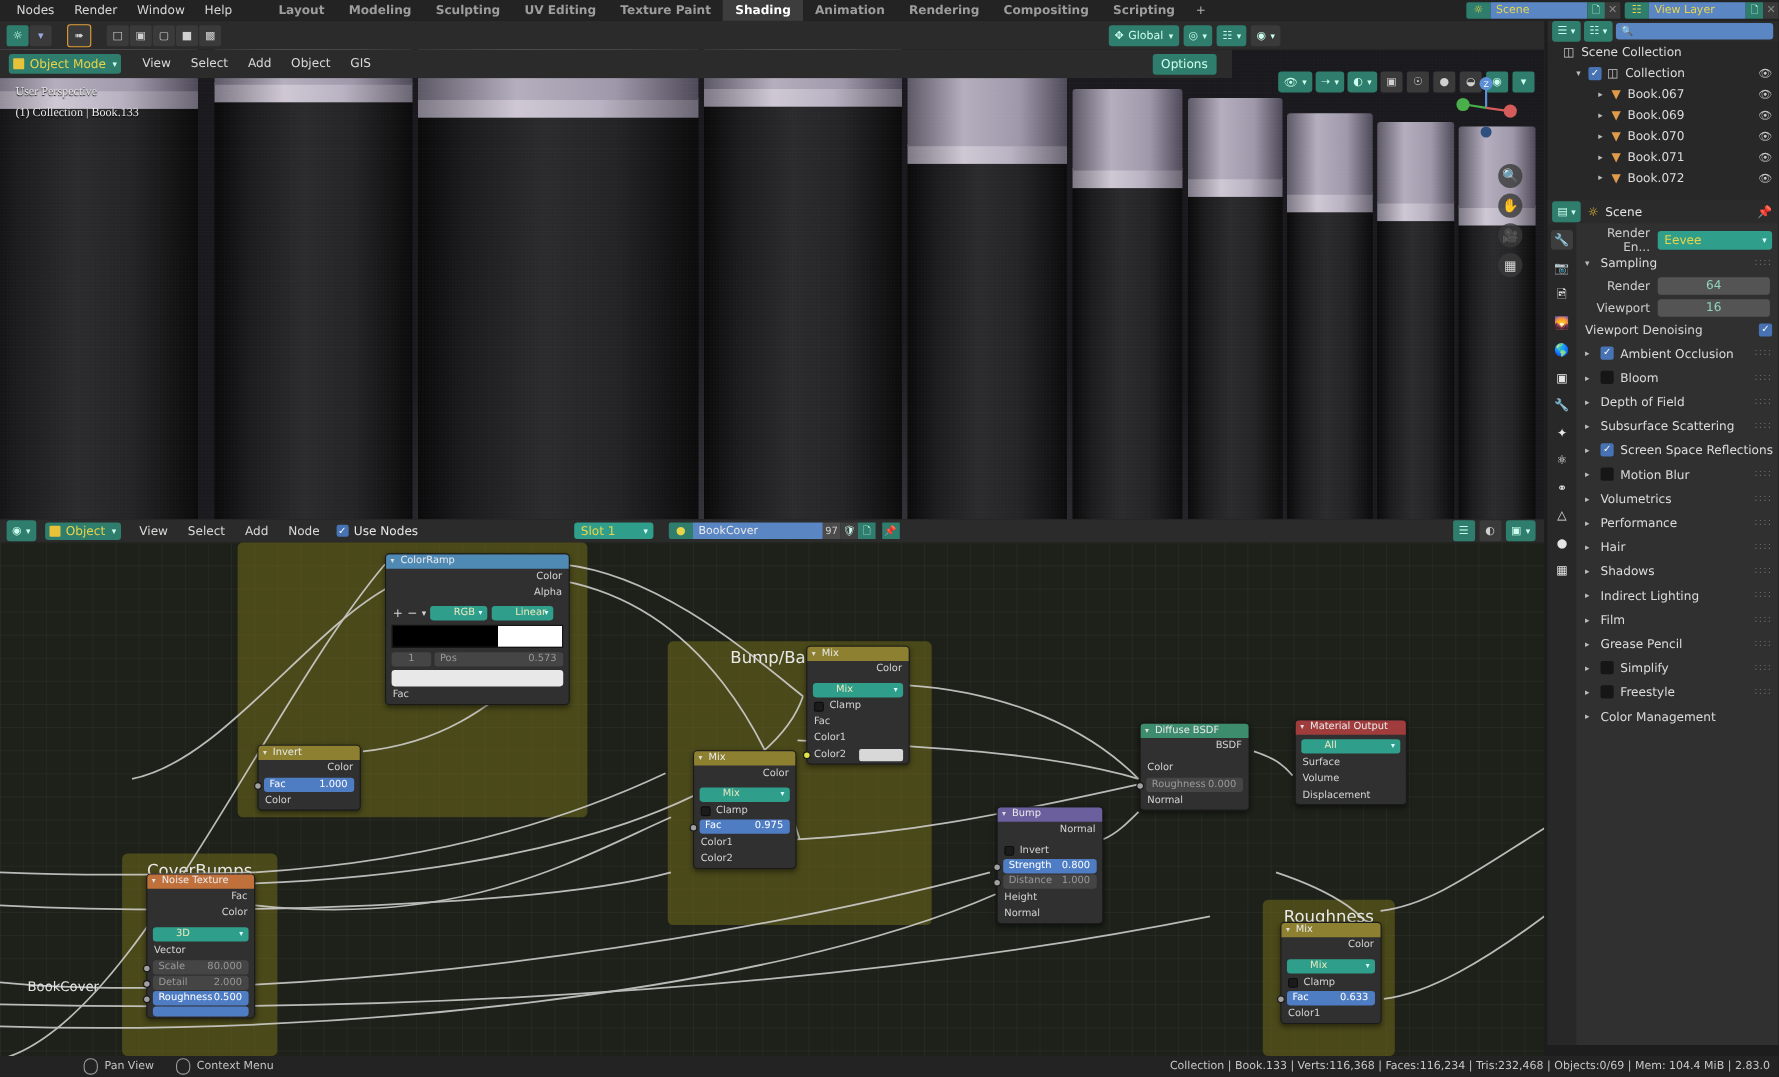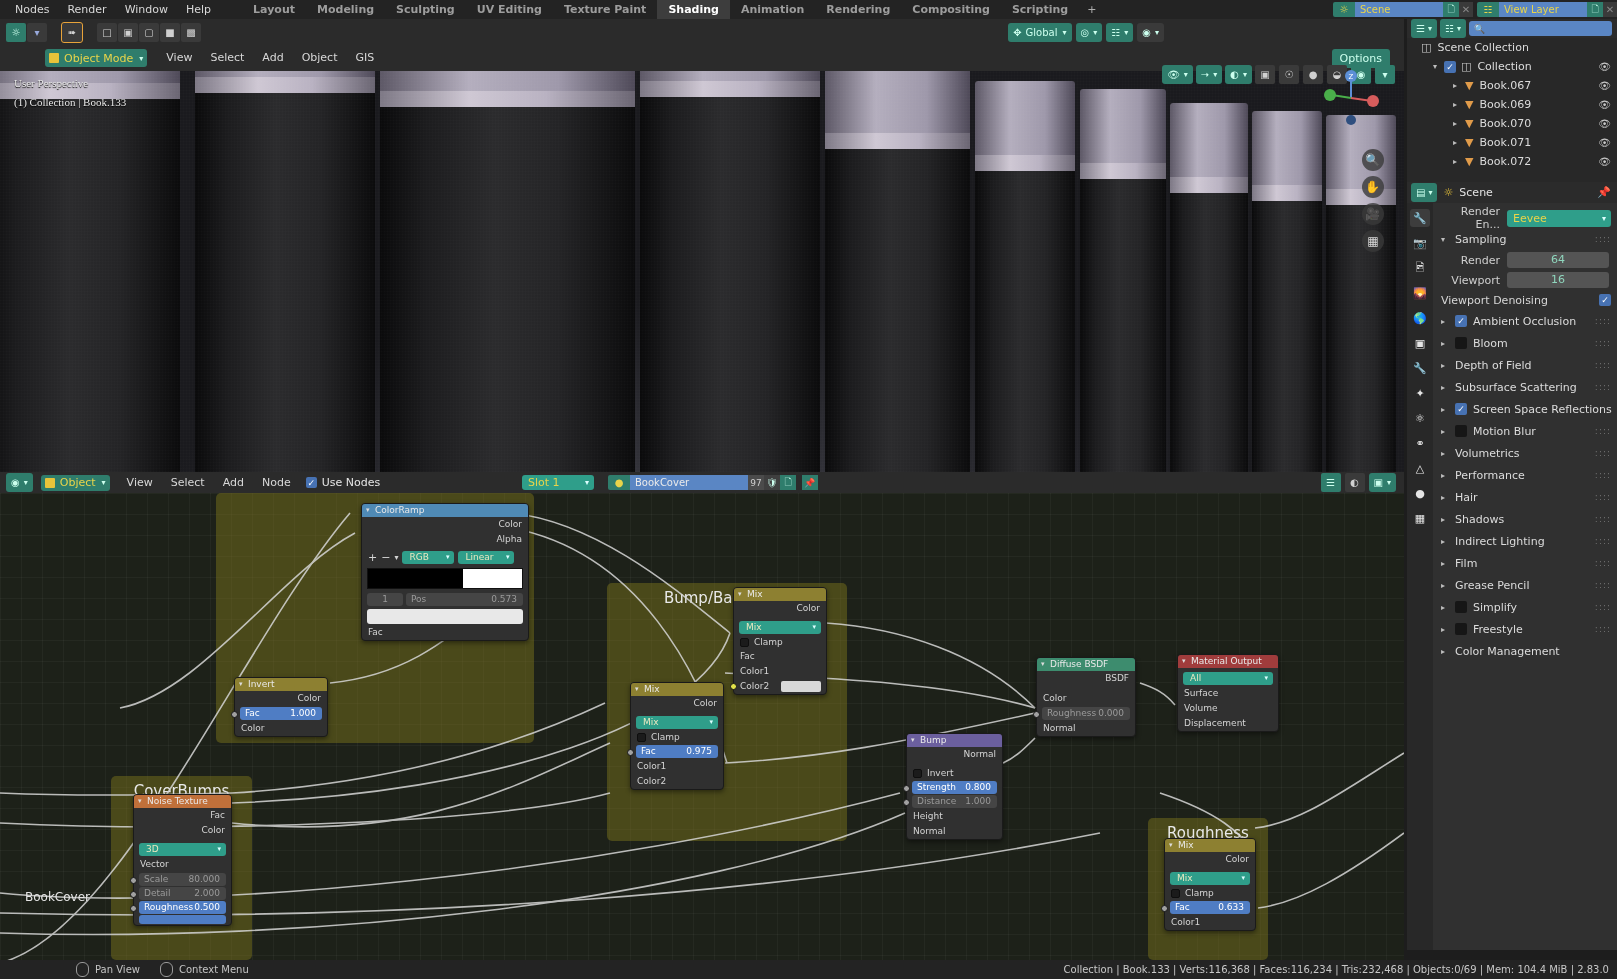--- a/index.html
+++ b/index.html
@@ -37,21 +37,21 @@
       background:linear-gradient(90deg,#0a0a0b 0%,#1c1c1e 18%,#2b2b2d 45%,#242426 70%,#0b0b0c 100%); }
   .book::before { content:""; position:absolute; left:0; right:0; top:72px; height:18px;
       background:linear-gradient(90deg,#7d7885,#cfc8d4 35%,#b9b2c2 65%,#6a6572); }
   .book::after { content:""; position:absolute; left:0; right:0; top:0px; height:74px;
       background:linear-gradient(90deg,#5d5866,#b4aebe 35%,#9e98aa 70%,#4e4958);
       border-radius:3px 3px 0 0; }
   .vp-noise { position:absolute; inset:0; opacity:.5;
      background-image:repeating-linear-gradient(0deg, rgba(255,255,255,.022) 0 1px, transparent 1px 3px),
                       repeating-linear-gradient(90deg, rgba(255,255,255,.018) 0 1px, transparent 1px 3px); }
 
-  .vp-hdr { position:absolute; left:0; top:0; width:1404px; height:26px; background:#2b2b2b; display:flex; align-items:center;padding-left:37px; }
+  .vp-hdr { position:absolute; left:0; top:0; width:1120px; height:26px; background:#2b2b2b; display:flex; align-items:center; }
   .mode-chip { display:flex; align-items:center; height:18px; background:#2f7d6c; border-radius:3px; margin-left:8px; padding:0 4px; }
   .mode-chip .sq { width:10px;height:10px;background:#e8c33a;border-radius:1px;margin-right:5px; }
   .mode-chip span { color:#e8d44a; font-size:11px; }
   .mode-chip .cv { margin-left:6px; color:#cfe; font-size:8px; }
   .vp-menu { display:flex; margin-left:10px; }
   .vp-menu span { padding:0 9px; line-height:26px; font-size:11px; color:#d8d8d8; }
   .vp-txt { position:absolute; left:14px; font-size:11px; color:#e8e8e8; text-shadow:0 1px 1px #000;font-family:Liberation Serif, serif; }
 
   .toolbar2 { position:absolute; left:0; top:19px; width:1404px; height:26px; background:#2b2b2b;
               display:flex; align-items:center; }
@@ -88,21 +88,21 @@
   .node { position:absolute; background:#303030; border-radius:4px; border:1px solid #1a1a1a;
           box-shadow:0 2px 5px rgba(0,0,0,.45); }
   .nhdr { height:13px; border-radius:3px 3px 0 0; font-size:9px; color:#e9e9e9; padding-left:13px; line-height:13px; position:relative; }
   .nhdr::before { content:"\25BE"; position:absolute; left:4px; top:0; font-size:7px; color:#ddd; }
   .nrow { height:15px; font-size:9px; color:#d4d4d4; position:relative; line-height:15px; padding:0 6px; }
   .nrow.r { text-align:right; }
   .sock { position:absolute; width:7px;height:7px;border-radius:50%; border:1px solid #161616; top:4px; }
   .sock.l { left:-4px; }
   .s-yellow{background:#e2e24a;} .s-grey{background:#a1a1a1;}
   .fld { height:13px; border-radius:3px; font-size:9px; line-height:13px; margin:1px 5px; position:relative; }
-  .fld.teal2 { background:#2f9e8a; color:#e8e8c0; padding-left:7px; }
+  .fld.teal2 { background:#2f9e8a; color:#e8e8c0; padding-left:21px; }
   .fld.teal2::after{content:"\25BE"; position:absolute; right:5px; color:#dff; font-size:7px;}
   .fld.blue { background:#4f7dc4; color:#fff; padding-left:5px; }
   .fld.blue .v { position:absolute; right:6px; }
   .fld.grey { background:#454545; color:#9a9a9a; padding-left:5px; }
   .fld.grey .v { position:absolute; right:6px; }
   .fld.white { background:#e8e8e8; }
   .cbrow { height:14px; font-size:9px; color:#d4d4d4; line-height:14px; padding-left:6px; display:flex; align-items:center; gap:5px; }
   .cbbox { width:9px;height:9px; background:#1b1b1b; border:1px solid #0e0e0e; border-radius:2px; }
 
   .wire { position:absolute; left:0; top:0; width:1404px; height:467px; pointer-events:none; }
@@ -342,21 +342,21 @@
           <path d="M1140,190 C1155,195 1165,200 1175,212"></path>
           <path d="M1255,335 C1300,330 1340,300 1404,260"></path>
           <path d="M0,330 C200,340 500,330 610,300"></path>
           <path d="M0,300 C120,305 200,300 232,300"></path>
           <path d="M0,420 C400,430 800,400 1100,340"></path>
           <path d="M1258,415 C1300,410 1350,380 1404,340"></path>
           <path d="M1160,300 C1220,320 1240,340 1255,360"></path>
         </g>
       </svg>
 
-      <div class="node" style="left:361px;top:10px;width:168px;">
+      <div class="node" style="left:350px;top:10px;width:168px;">
         <div class="nhdr" style="background:#4f8ab5;">ColorRamp</div>
         <div class="nrow r">Color</div>
         <div class="nrow r">Alpha</div>
         <div style="display:flex;align-items:center;gap:4px;padding:4px 6px 2px 6px;">
           <span style="font-size:11px;color:#d4d4d4;">+</span>
           <span style="font-size:11px;color:#d4d4d4;">−</span>
           <span style="font-size:8px;color:#d4d4d4;">▾</span>
           <div class="fld teal2" style="width:52px;margin:0;">RGB</div>
           <div class="fld teal2" style="width:56px;margin:0;">Linear</div>
         </div>

